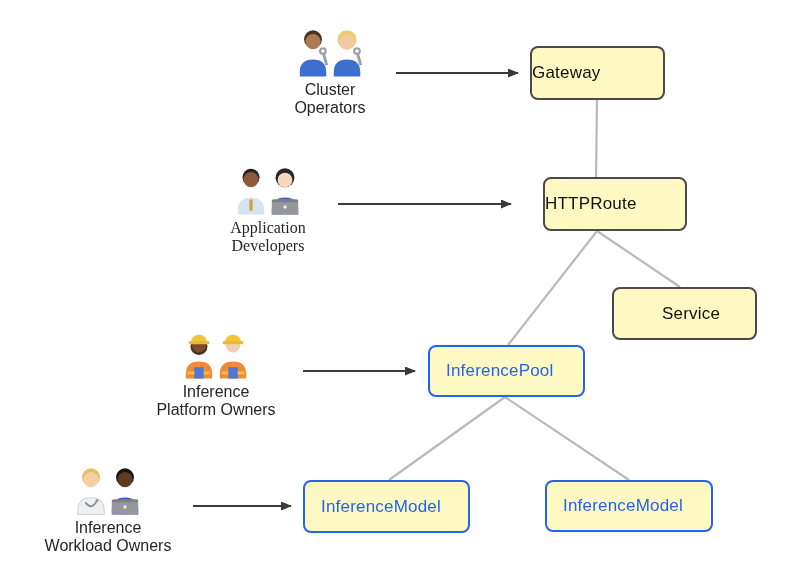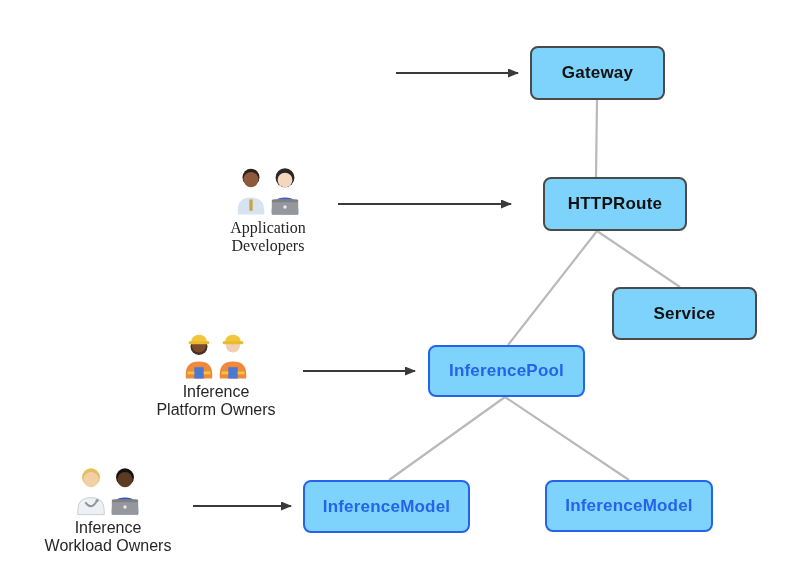--- a/index.html
+++ b/index.html
@@ -9,30 +9,29 @@
     height: 572px;
     background: #ffffff;
     font-family: "Liberation Sans", sans-serif;
     overflow: hidden;
   }
   .wires { position: absolute; left: 0; top: 0; }
   .node {
     position: absolute;
     display: flex;
     align-items: center;
-    justify-content: center;
-    background: #7dd3fc;
+    background: #fef9c3;
     border-radius: 8px;
-    font-weight: bold;
+    font-weight: normal;
     font-size: 17px;
     letter-spacing: 0.2px;
     box-sizing: border-box;
   }
   .node.dark { border: 2.5px solid #4a4a4a; color: #111111; }
-  .node.blue { border: 2.5px solid #2563eb; color: #2563eb; }
+  .node.blue { border: 2.5px solid #2563eb; color: #2563eb; padding-left: 16px; }
   .actor {
     position: absolute;
     width: 170px;
     display: flex;
     flex-direction: column;
     align-items: center;
   }
   .actor-label {
     margin-top: 3px;
     font-size: 16px;
@@ -68,36 +67,56 @@
   </svg>
 
   <div class="node dark" style="left:530px; top:46px; width:135px; height:54px;">
     <span>Gateway</span>
   </div>
 
   <div class="node dark" style="left:523px; top:177px; width:144px; height:54px;margin-left:20px;">
     <span>HTTPRoute</span>
   </div>
 
-  <div class="node dark" style="left:612px; top:287px; width:145px; height:53px;">
+  <div class="node dark" style="left:612px; top:287px; width:145px; height:53px;padding-left:48px;">
     <span>Service</span>
   </div>
 
   <div class="node blue" style="left:428px; top:345px; width:157px; height:52px;">
     <span>InferencePool</span>
   </div>
 
   <div class="node blue" style="left:303px; top:480px; width:167px; height:53px;">
     <span>InferenceModel</span>
   </div>
 
   <div class="node blue" style="left:545px; top:480px; width:168px; height:52px;">
     <span>InferenceModel</span>
   </div>
 
+  <div class="actor" style="left:245px; top:26px;">
+    <svg class="people" width="68" height="52" viewBox="0 0 72 52">
+      <g>
+        <circle cx="18" cy="12.5" r="9.5" fill="#4a3220"></circle>
+        <circle cx="18" cy="15" r="8" fill="#ad7a52"></circle>
+        <path d="M4,52 v-4.5 q0,-13.5 14,-13.5 q14,0 14,13.5 V52 Z" fill="#3d6ed0"></path>
+        <line x1="29" y1="27" x2="32.5" y2="40" stroke="#9aa0a6" stroke-width="3"></line>
+        <circle cx="28.5" cy="25" r="3" fill="none" stroke="#9aa0a6" stroke-width="2.2"></circle>
+      </g>
+      <g>
+        <circle cx="54" cy="13" r="10" fill="#ebcc6e"></circle>
+        <circle cx="54" cy="15.5" r="8" fill="#f3c9a3"></circle>
+        <path d="M40,52 v-4.5 q0,-13.5 14,-13.5 q14,0 14,13.5 V52 Z" fill="#3d6ed0"></path>
+        <line x1="65" y1="27" x2="68.5" y2="40" stroke="#9aa0a6" stroke-width="3"></line>
+        <circle cx="64.5" cy="25" r="3" fill="none" stroke="#9aa0a6" stroke-width="2.2"></circle>
+      </g>
+    </svg>
+    <div class="actor-label">Cluster
+Operators</div>
+  </div>
 
   <div class="actor" style="left:183px; top:164px;font-family:Liberation Serif, serif;">
     <svg class="people" width="68" height="52" viewBox="0 0 72 52">
       <g>
         <circle cx="18" cy="12.5" r="9" fill="#2c2019"></circle>
         <circle cx="18" cy="15" r="8" fill="#8d5a3b"></circle>
         <path d="M4,52 v-4.5 q0,-13.5 14,-13.5 q14,0 14,13.5 V52 Z" fill="#d6e4f2"></path>
         <line x1="18" y1="36" x2="18" y2="48" stroke="#caa23f" stroke-width="3.5"></line>
       </g>
       <g>

